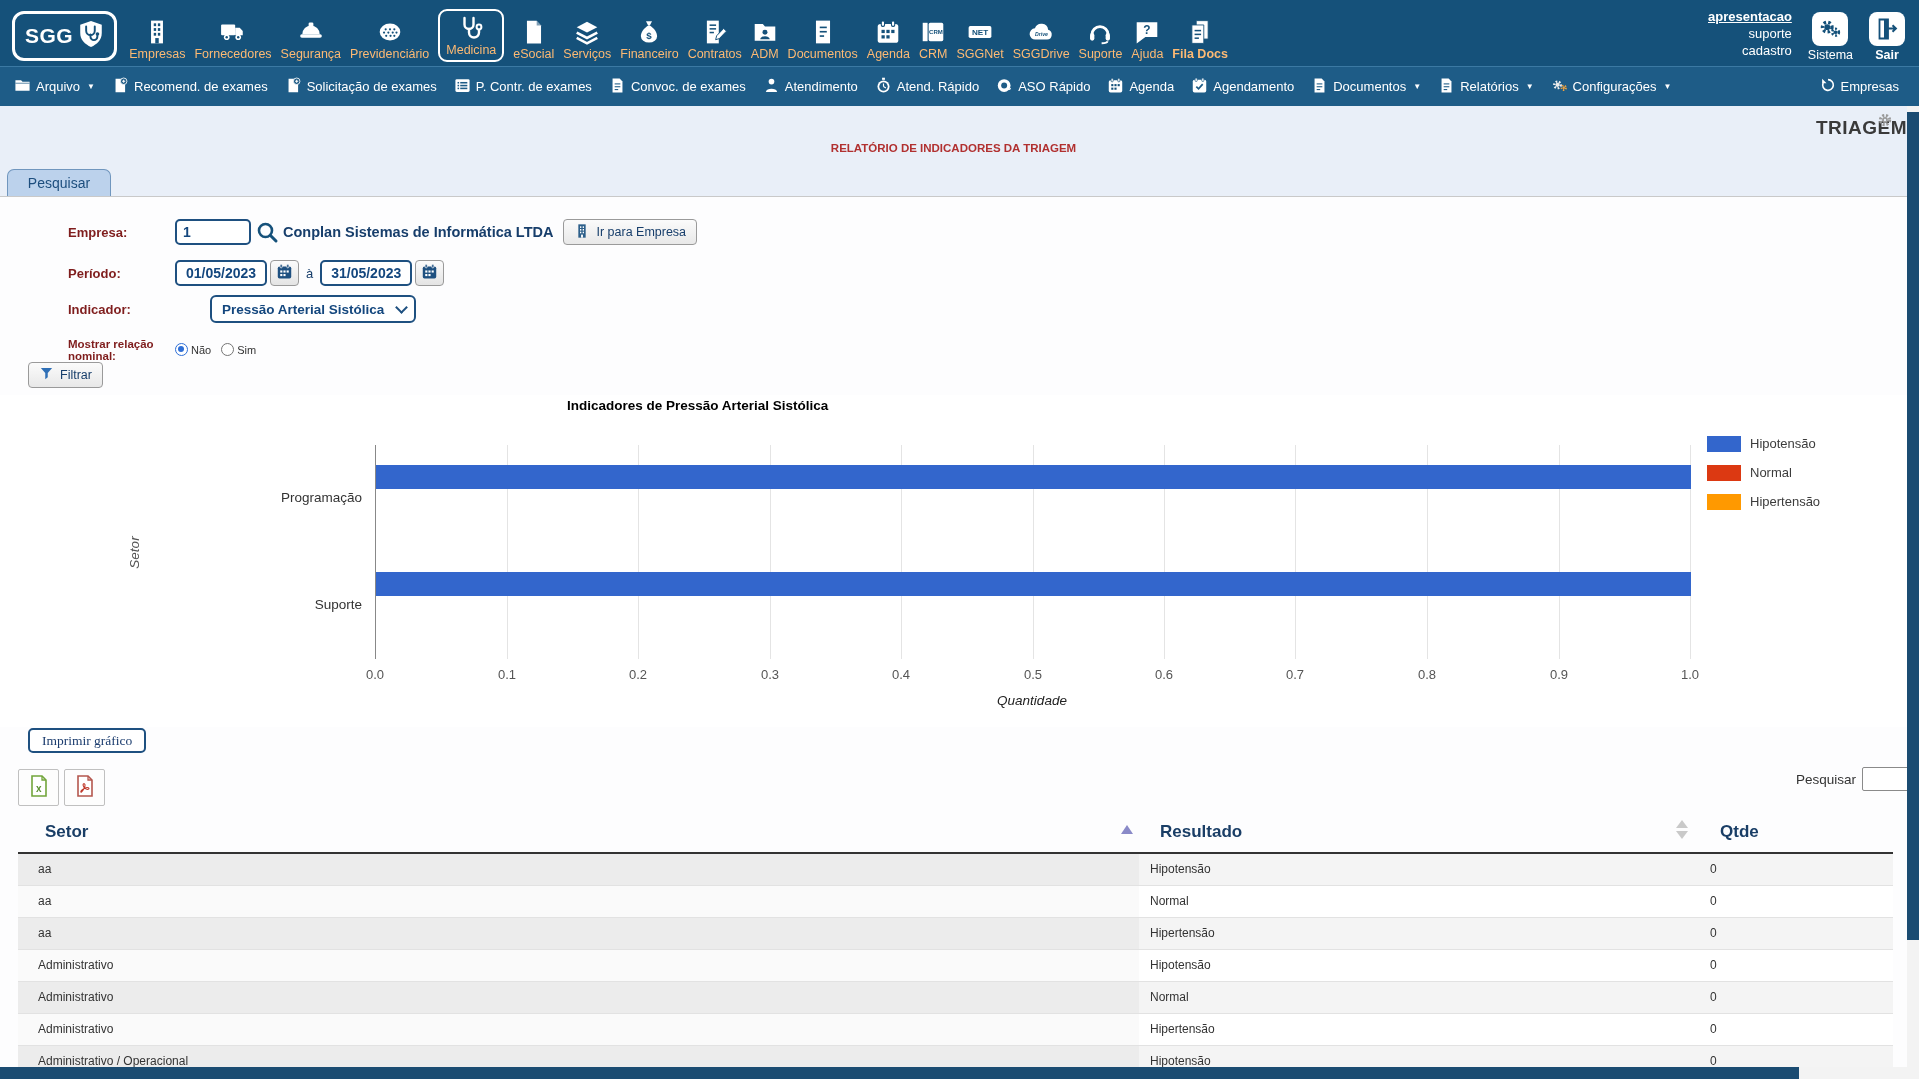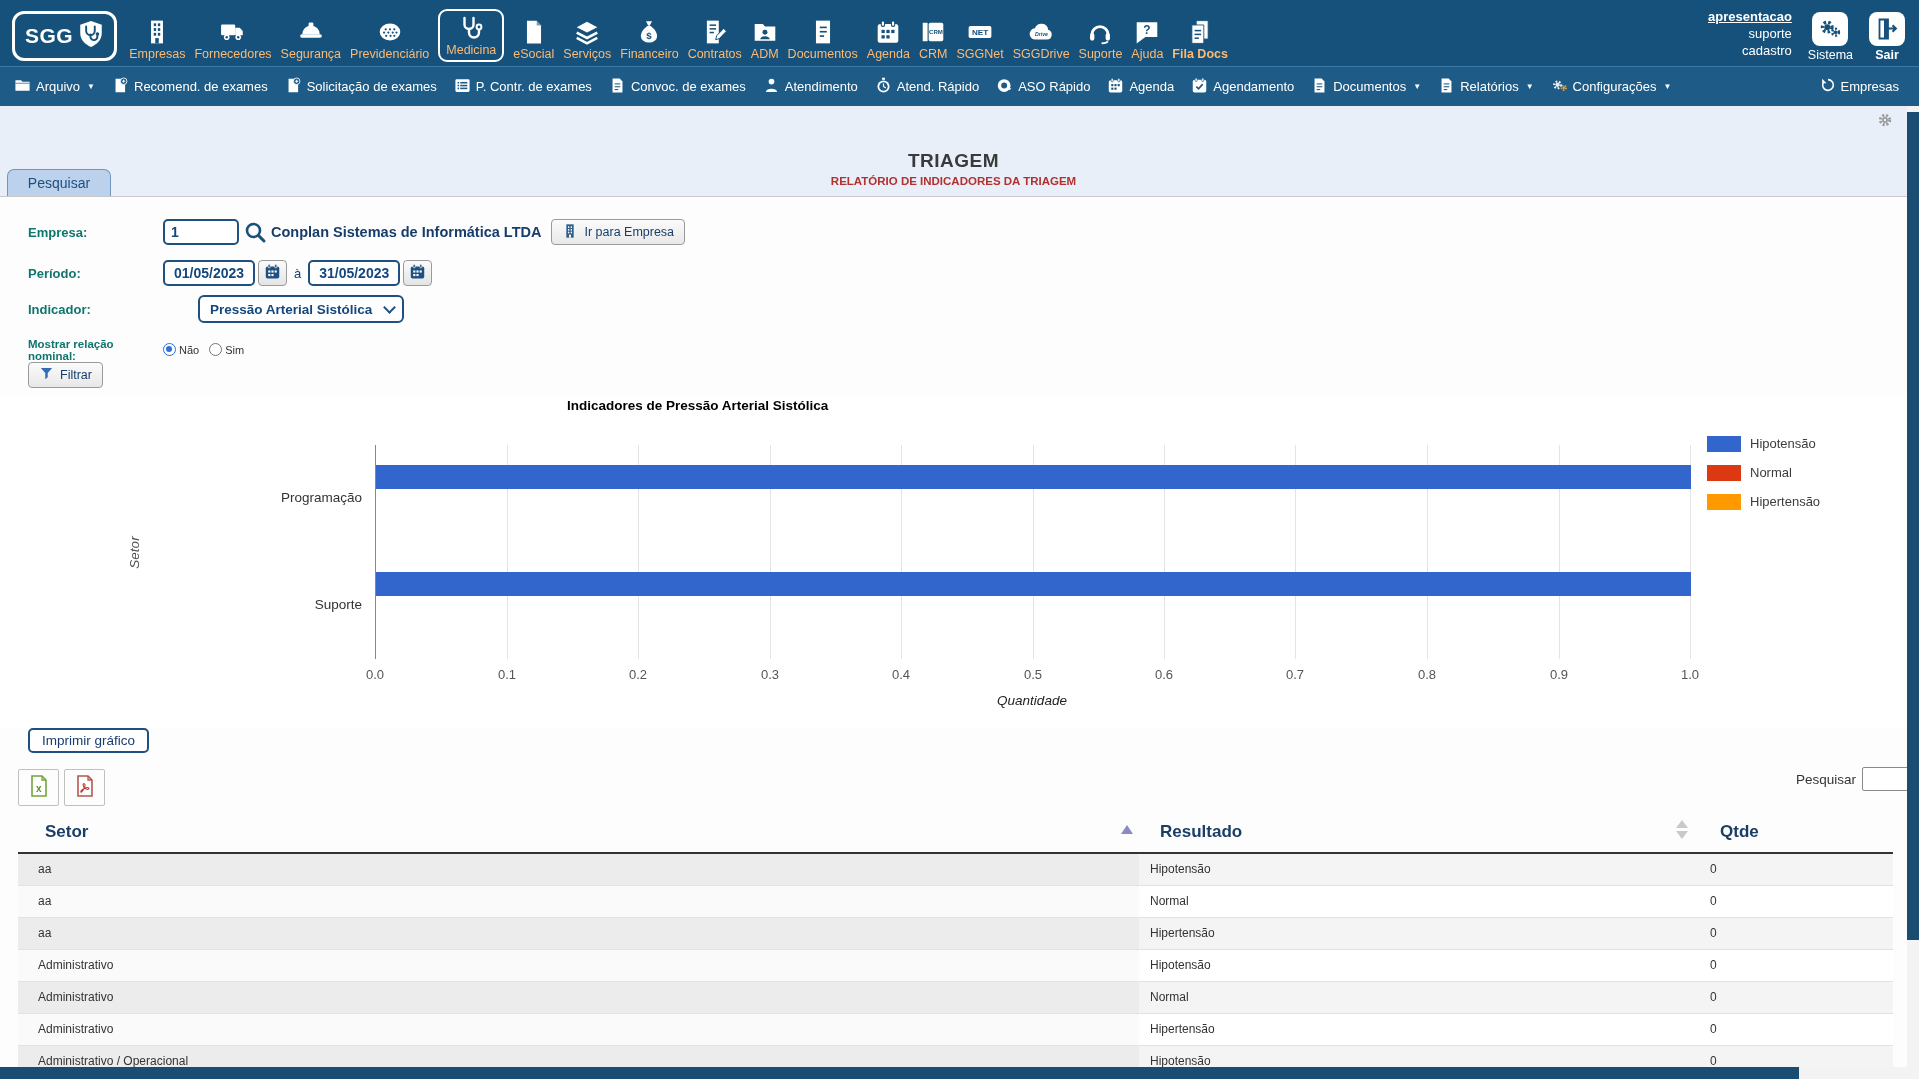--- a/index.html
+++ b/index.html
@@ -31,29 +31,29 @@
   #menubar-items { display:flex; align-items:center; gap:17px; }
   .mb-item { display:flex; align-items:center; gap:5px; font-size:13px; cursor:pointer; white-space:nowrap; }
   .mb-item svg { width:17px; height:17px; color:#fff; }
   .mb-caret { font-size:8px; margin-left:2px; }
   .mb-restore { margin-left:auto; display:flex; align-items:center; gap:4px; font-size:13px; cursor:pointer; }
   .mb-restore svg { width:16px; height:16px; color:#fff; }
 
   
   .content { position:absolute; left:0; top:106px; width:1907px; bottom:12px; background:#E9EFF8; }
   .gear-corner { position:absolute; right:14px; top:6px; width:16px; height:16px; cursor:pointer; }
-  .page-title { text-align:center; margin-top:44px; font-size:19px; color:#3A3A3A; letter-spacing:.5px; }
+  .page-title { text-align:right; margin-top:11px; font-size:19px; color:#3A3A3A; letter-spacing:.5px; }
   .page-subtitle { text-align:center; margin-top:3px; font-size:11.5px; font-weight:bold; color:#B13030; }
   .tab { position:absolute; left:7px; top:63px; width:104px; height:27px; background:#BCD2EC; border:1px solid #7096BE; border-bottom:none; border-radius:7px 7px 0 0; display:flex; align-items:center; justify-content:center; font-size:14px; color:#1D4E7E; cursor:pointer; z-index:2; }
   .panel { position:absolute; left:0; right:0; top:90px; bottom:0; background:#FDFDFE; border-top:1px solid #C9C9C9; overflow:hidden; }
 
   
   .form { padding:22px 0 0 28px; }
   .frow { display:flex; align-items:center; margin-bottom:0; }
-  .flabel { width:135px; font-size:13px; font-weight:bold; color:#0f766e; }
+  .flabel { width:107px; font-size:13px; font-weight:bold; color:#7f1d1d;margin-left:40px; }
   .flabel.small { font-size:11.5px; }
   .tinput { height:26px; border:2px solid #1E5080; border-radius:5px; font-family:"Liberation Sans",sans-serif; font-size:14px; font-weight:bold; color:#14477E; padding:0 6px; background:#fff; }
   .row-emp { height:26px; margin-bottom:14px; }
   .row-per { height:28px; margin-bottom:8px; }
   .row-ind { height:28px; margin-bottom:18px;gap:35px; }
   .row-rad1 { height:18px; }
   .row-rad2 { height:17px; margin-bottom:4px; }
   .emp-input { width:76px; }
   .mag { width:24px; height:24px; margin:0 4px; cursor:pointer; }
   .emp-name { font-size:14.5px; font-weight:bold; color:#173E6B; margin-right:10px; white-space:nowrap; }
@@ -85,21 +85,21 @@
   .cat-label { position:absolute; width:362px; text-align:right; font-size:13.5px; color:#333; }
   .x-tick { position:absolute; width:44px; text-align:center; font-size:13px; color:#555; top:272px; }
   .x-axis-title { position:absolute; left:952px; top:298px; width:160px; text-align:center; font-style:italic; font-size:13.5px; color:#222; }
   .y-axis-title { position:absolute; left:118px; top:150px; font-style:italic; font-size:13.5px; color:#555; transform:rotate(-90deg); }
   .legend { position:absolute; left:1707px; top:40px; }
   .legend-item { display:flex; align-items:center; gap:9px; height:17px; margin-bottom:12px; }
   .legend-swatch { width:34px; height:16px; }
   .legend-label { font-size:13px; color:#3c3c3c; white-space:nowrap; }
 
   
-  .imprimir-btn { position:absolute; left:28px; top:531px; height:25px; padding:0 12px; background:#fff; border:2px solid #1E5080; border-radius:5px; font-size:13.5px; color:#1B3C6E; cursor:pointer; font-family:Liberation Sans, sans-serif; }
+  .imprimir-btn { position:absolute; left:28px; top:531px; height:25px; padding:0 12px; background:#fff; border:2px solid #1E5080; border-radius:5px; font-size:13.5px; color:#1B3C6E; cursor:pointer; font-family:Liberation Serif, serif; }
   .export-group { position:absolute; left:18px; top:572px; display:flex; gap:5px; }
   .export-btn { width:41px; height:37px; background:#fdfdfd; border:1px solid #c0c0c0; border-radius:2px; display:flex; align-items:center; justify-content:center; cursor:pointer; }
   .export-btn svg { width:24px; height:24px; }
   .search-group { position:absolute; right:-3px; top:570px; display:flex; align-items:center; gap:6px; }
   .search-label { font-size:13.5px; color:#333; }
   .search-input { width:48px; height:24px; border:1px solid #8a8a8a; border-radius:2px; background:#fff; font-size:13px; padding:0 4px; }
 
   
   .dtable { position:absolute; left:18px; top:614px; width:1875px; border-collapse:collapse; table-layout:fixed; }
   .dtable th { height:42px; text-align:left; font-size:17px; font-weight:bold; color:#1A3E66; border-bottom:2px solid #333; vertical-align:middle; cursor:pointer; position:relative; }

